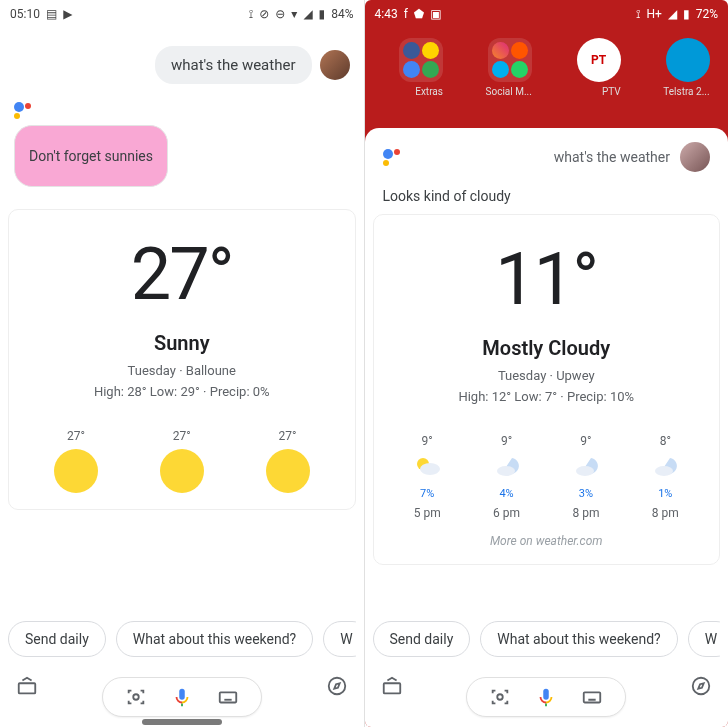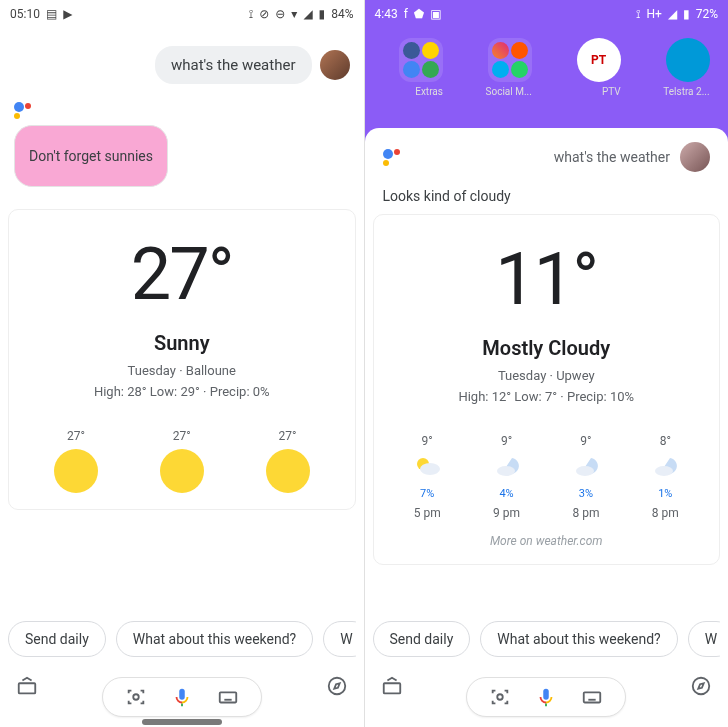--- a/index.html
+++ b/index.html
@@ -1,20 +1,20 @@
 <!DOCTYPE html>
 <html><head>
 <meta charset="utf-8">
 <style>
   * { box-sizing: border-box; margin: 0; padding: 0; }
   body { font-family: -apple-system, Roboto, "Segoe UI", Arial, sans-serif; background: #f5f5f5; }
   .container { display: flex; width: 728px; height: 727px; background: #fff; }
   .phone { flex: 1; position: relative; overflow: hidden; }
   .phone.left { background: #fff; border-right: 1px solid #e0e0e0; }
-  .phone.right { background: #8b5cf6; }
+  .phone.right { background: #b91c1c; border-radius: 6px; }
 
   
   .status-bar { display: flex; align-items: center; justify-content: space-between; padding: 4px 10px; height: 28px; font-size: 12px; }
   .status-bar.light { color: #444; }
   .status-bar.dark  { color: #fff; }
   .status-left, .status-right { display: flex; align-items: center; gap: 6px; }
   .status-right span { font-size: 12px; }
 
   
   .app-row { display: flex; justify-content: space-around; padding: 10px 4px 8px; }
@@ -252,21 +252,21 @@
             <span class="p">7%</span>
             <span>5 pm</span>
           </div>
           <div class="hour">
             <span class="t">9°</span>
             <span><svg width="30" height="24" viewBox="0 0 30 24">
                   <path d="M20 4a8 8 0 1 1-8 12" fill="#c7dcf5"></path>
                   <ellipse cx="14" cy="17" rx="9" ry="5" fill="#e8eef7"></ellipse>
                 </svg></span>
             <span class="p">4%</span>
-            <span>9 pm</span>
+            <span>6 pm</span>
           </div>
           <div class="hour">
             <span class="t">9°</span>
             <span><svg width="30" height="24" viewBox="0 0 30 24">
                   <path d="M20 4a8 8 0 1 1-8 12" fill="#c7dcf5"></path>
                   <ellipse cx="14" cy="17" rx="9" ry="5" fill="#e8eef7"></ellipse>
                 </svg></span>
             <span class="p">3%</span>
             <span>8 pm</span>
           </div>

